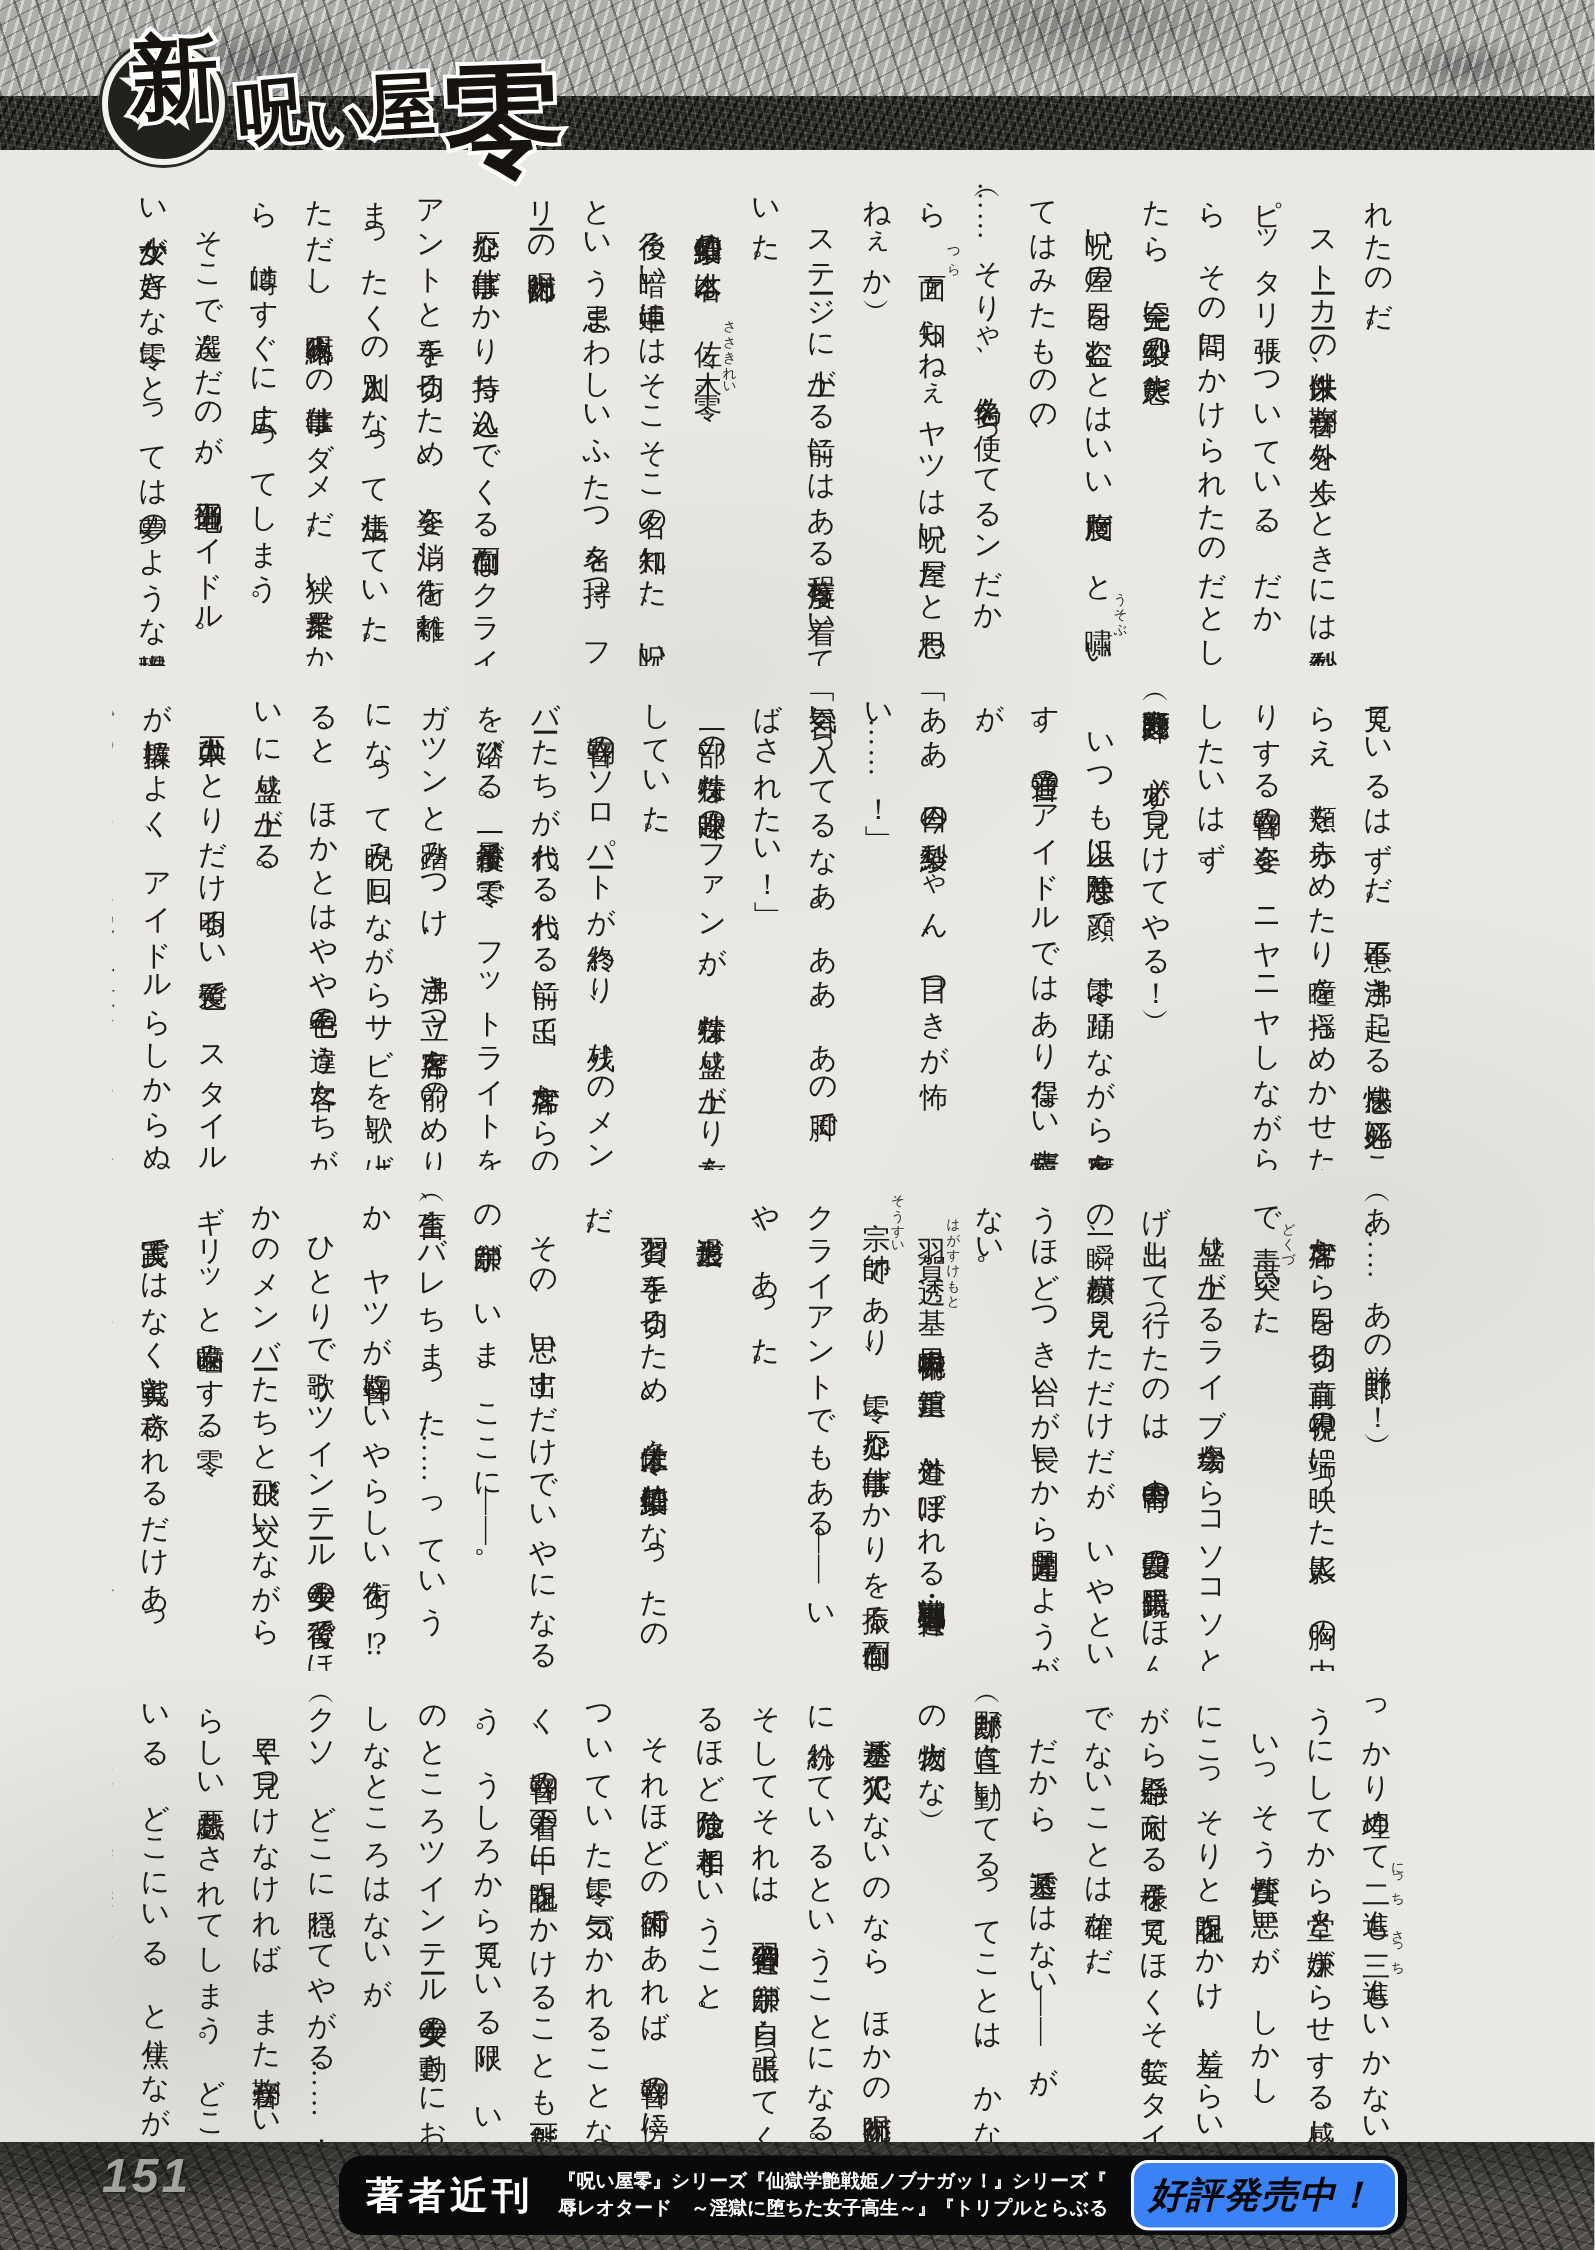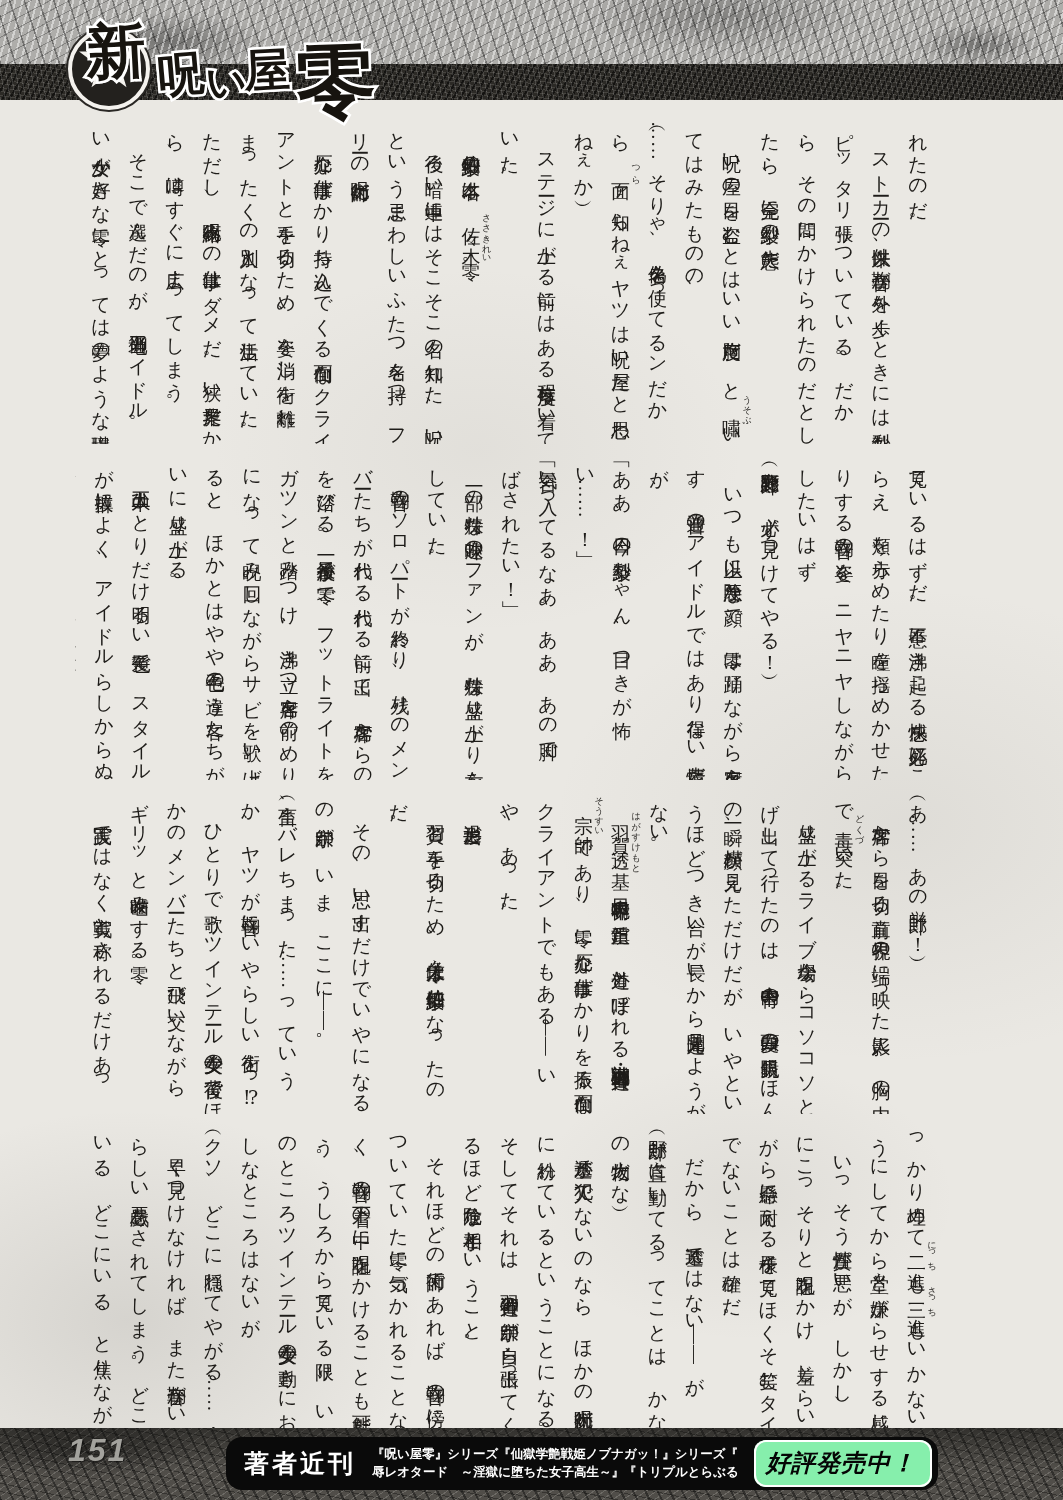--- a/index.html
+++ b/index.html
@@ -88,21 +88,21 @@
   .footer-label{
     font-family:"Liberation Sans","DejaVu Sans",sans-serif;
     color:#fff; font-weight:bold; font-size:25px; letter-spacing:3px; white-space:nowrap;
   }
   .footer-books{
     font-family:"Liberation Sans","DejaVu Sans",sans-serif;
     color:#fff; font-weight:600; font-size:12.5px; line-height:1.4;
     display:flex; flex-direction:column; width:415px; white-space:nowrap; overflow:hidden;
   }
   .footer-badge{
-    margin-left:auto; background:#86efac; color:#050505; border-radius:12px;
+    margin-left:auto; background:#3b82f6; color:#050505; border-radius:12px;
     font-family:"Liberation Sans","DejaVu Sans",sans-serif;
     font-weight:bold; font-style:italic; font-size:24px; letter-spacing:1px;
     padding:7px 16px 8px 12px; white-space:nowrap;
     box-shadow:inset 0 0 0 2px #fff;
   }
 </style>
 </head>
 <body>
 
 <div class="page">

